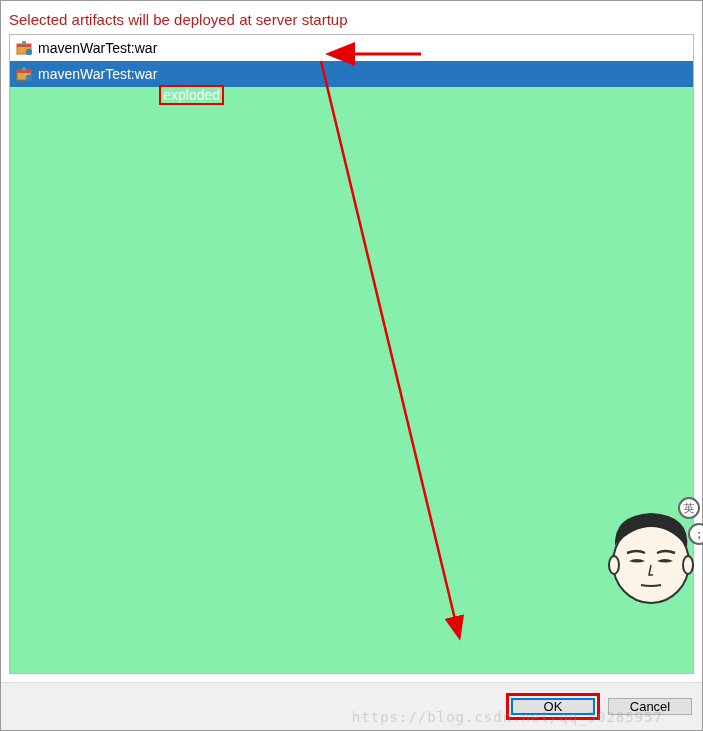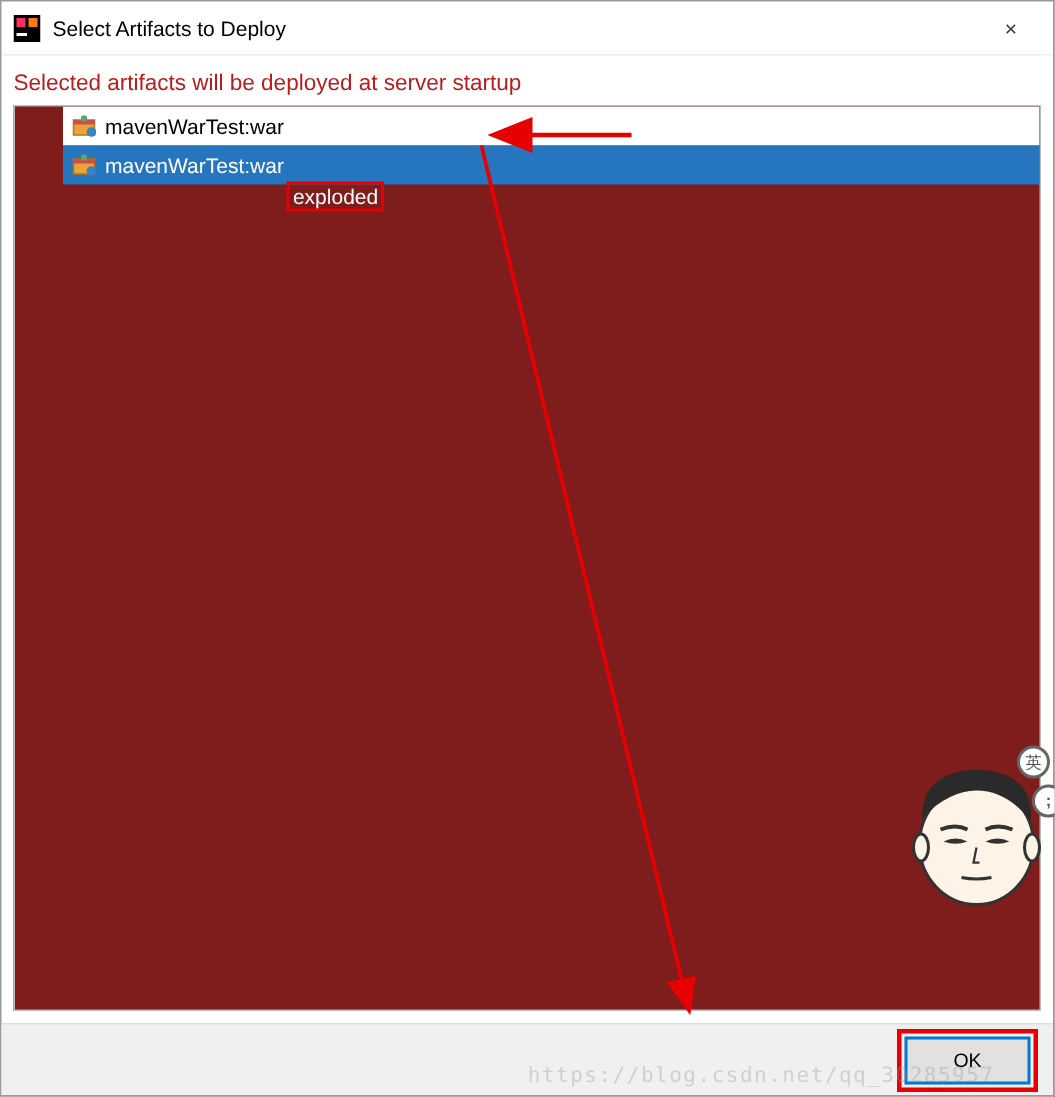--- a/index.html
+++ b/index.html
@@ -63,24 +63,23 @@
     }
     .instruction {
       font-size: 15px;
       color: #b91c1c;
       margin-bottom: 4px;
       padding: 2px 0;
     }
     .list-container {
       border: 1px solid #bbb;
       flex: 1;
-      background: #7f1d1d;
+      background: #86efac;
       overflow: hidden;
       position: relative;
-      padding-left: 32px;
     }
     .list-item {
       height: 26px;
       display: flex;
       align-items: center;
       padding: 0 6px;
       font-size: 14px;
       cursor: pointer;
     }
     .list-item.normal {
@@ -108,21 +107,21 @@
       display: flex;
       align-items: center;
       justify-content: flex-end;
       gap: 8px;
       padding: 0 10px;
       background: #f0f0f0;
       border-top: 1px solid #ddd;
     }
     .btn {
       min-width: 84px;
-      height: 32px;
+      height: 17px;
       font-size: 13px;
       border: 1px solid #adadad;
       background: #e1e1e1;
       cursor: pointer;
       display: flex;
       align-items: center;
       justify-content: center;
     }
     .btn.primary {
       border: 2px solid #0078D7;
@@ -169,32 +168,20 @@
       letter-spacing: 1px;
       z-index: 1;
       font-family: monospace;
     }
   </style>
 </head>
 <body>
 
 <div class="window">
 
-  <div class="titlebar">
-    <span class="app-icon">
-      <svg width="18" height="18" viewBox="0 0 18 18">
-        <rect x="0" y="0" width="18" height="18" fill="#000"></rect>
-        <rect x="2" y="2" width="6" height="6" fill="#FE315D"></rect>
-        <rect x="2" y="12" width="7" height="2" fill="#fff"></rect>
-        <rect x="10" y="2" width="6" height="6" fill="#F97A12"></rect>
-      </svg>
-    </span>
-    <span class="title">Select Artifacts to Deploy</span>
-    <span class="close-btn">×</span>
-  </div>
 
   <div class="content">
     <div class="instruction">Selected artifacts will be deployed at server startup</div>
 
     <div class="list-container">
       <div class="list-item normal">
         <span class="artifact-icon">
           <svg width="16" height="16" viewBox="0 0 16 16">
             <rect x="1" y="4" width="14" height="10" fill="#E8A33D" stroke="#B57512" stroke-width="1"></rect>
             <rect x="1" y="4" width="14" height="3" fill="#D34B4B"></rect>
@@ -255,16 +242,17 @@
       <div class="badge" style="top:-8px; right:-2px;">英</div>
       <div class="badge" style="top:18px; right:-12px; font-weight:bold;">;</div>
     </div>
 
   </div>
 
   <div class="button-bar">
     <span class="ok-highlight">
       <button class="btn primary">OK</button>
     </span>
+    <button class="btn">Cancel</button>
   </div>
 
   <div class="watermark">https://blog.csdn.net/qq_30285957</div>
 </div>
 
 </body></html>

